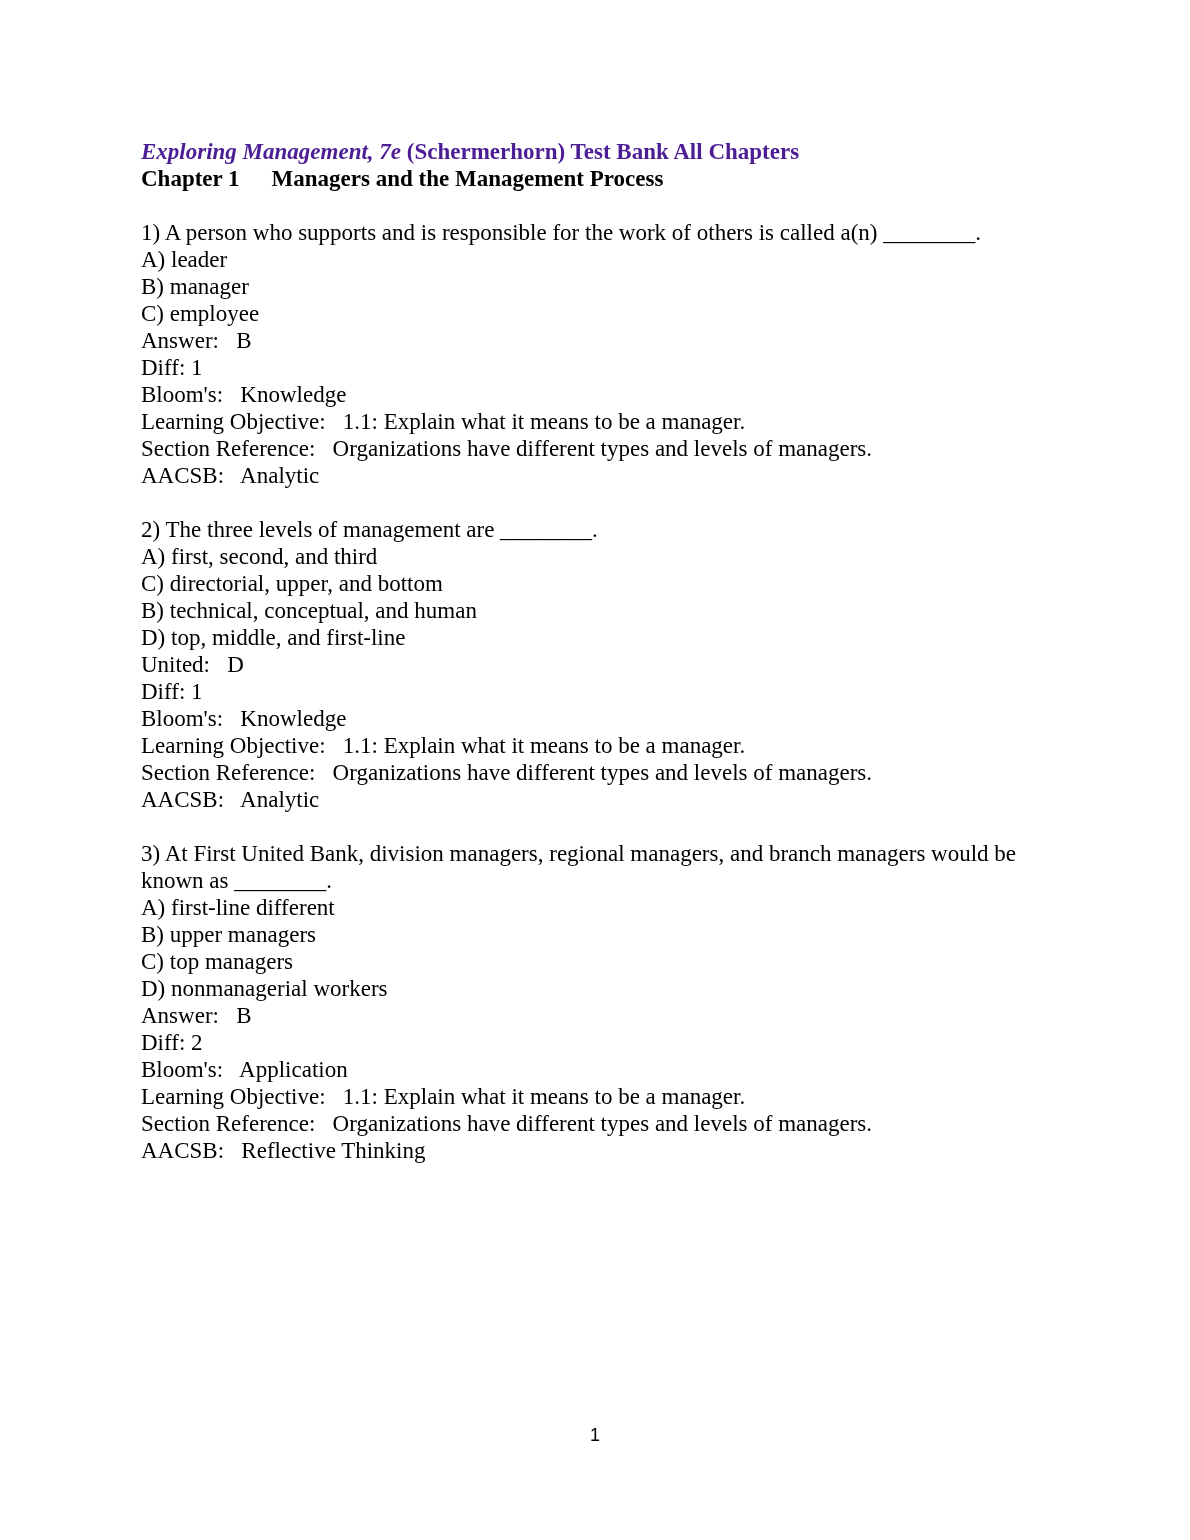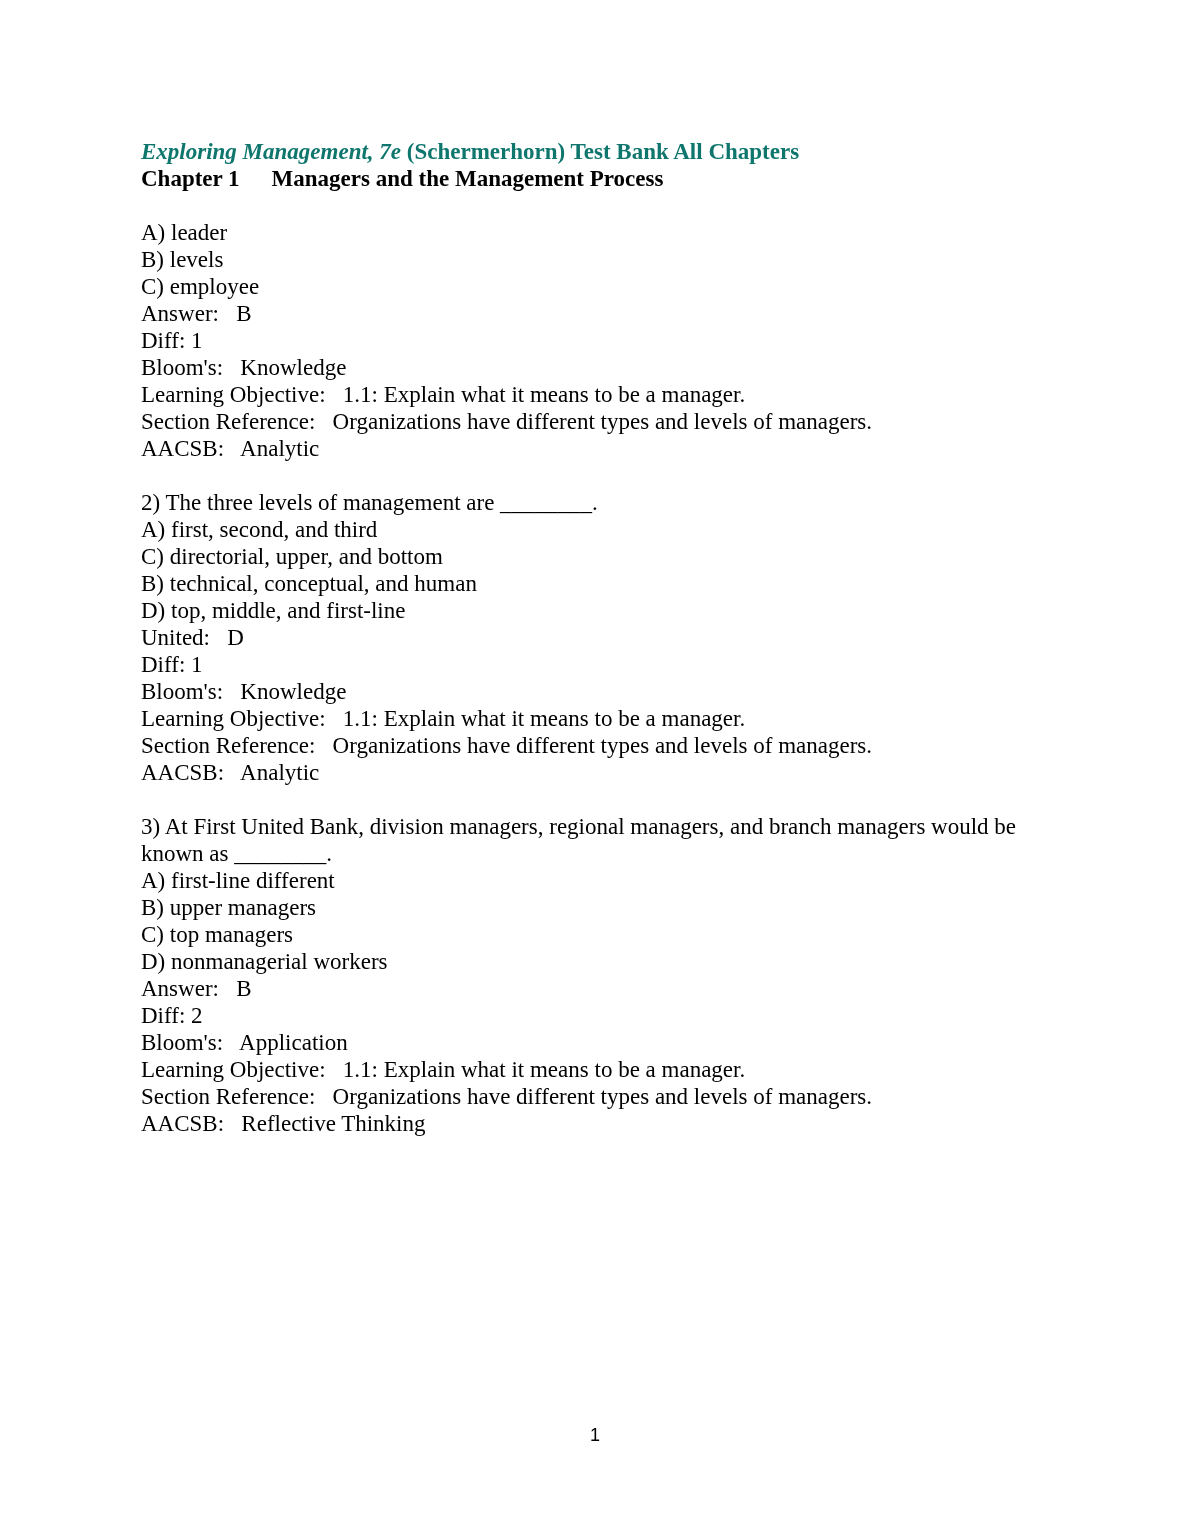--- a/index.html
+++ b/index.html
@@ -20,21 +20,21 @@
   }
   .content {
     padding: 138px 142px 0 141px;
   }
   p {
     margin: 0;
     white-space: pre-wrap;
   }
   .b { font-weight: bold; }
   .i { font-style: italic; }
-  .red { color: #0f766e; margin-top: 47px; }
+  .red { color: #4c1d95; margin-top: 47px; }
   .chapter-title { margin-left: 32px; }
   .question { margin-top: 27px; }
   .page-number {
     position: absolute;
     top: 1424px;
     left: 0;
     width: 100%;
     text-align: center;
     font-family: "Liberation Sans", sans-serif;
     font-size: 18px;
@@ -47,22 +47,23 @@
 
 <div class="page">
   <div class="content">
 
     <header>
       <p><span class="red b i">Exploring Management, 7e</span><span class="red b"> (Schermerhorn) Test Bank All Chapters</span></p>
       <p><span class="b">Chapter 1</span><span class="b chapter-title">Managers and the Management Process</span></p>
     </header>
 
     <section class="question">
+      <p>1) A person who supports and is responsible for the work of others is called a(n) ________.</p>
       <p>A) leader</p>
-      <p>B) levels</p>
+      <p>B) manager</p>
       <p>C) employee</p>
       <p>Answer:   B</p>
       <p>Diff: 1</p>
       <p>Bloom's:   Knowledge</p>
       <p>Learning Objective:   1.1: Explain what it means to be a manager.</p>
       <p>Section Reference:   Organizations have different types and levels of managers.</p>
       <p>AACSB:   Analytic</p>
     </section>
 
     <section class="question">

